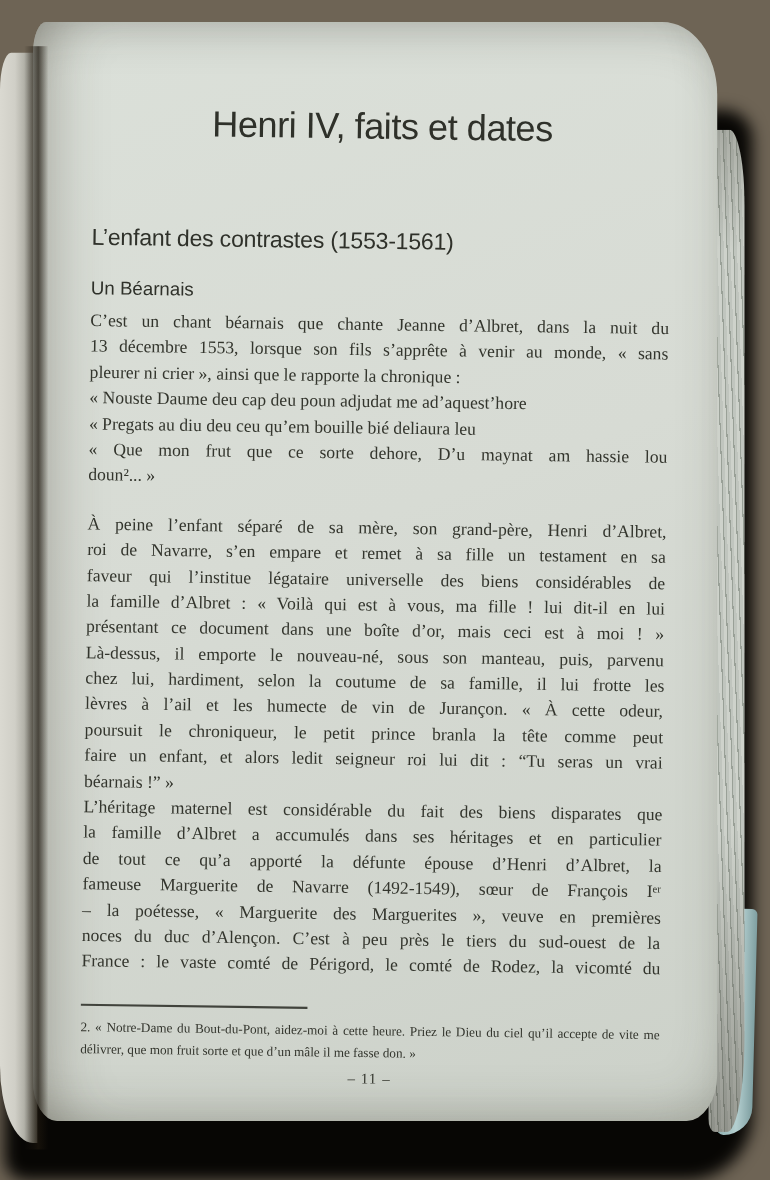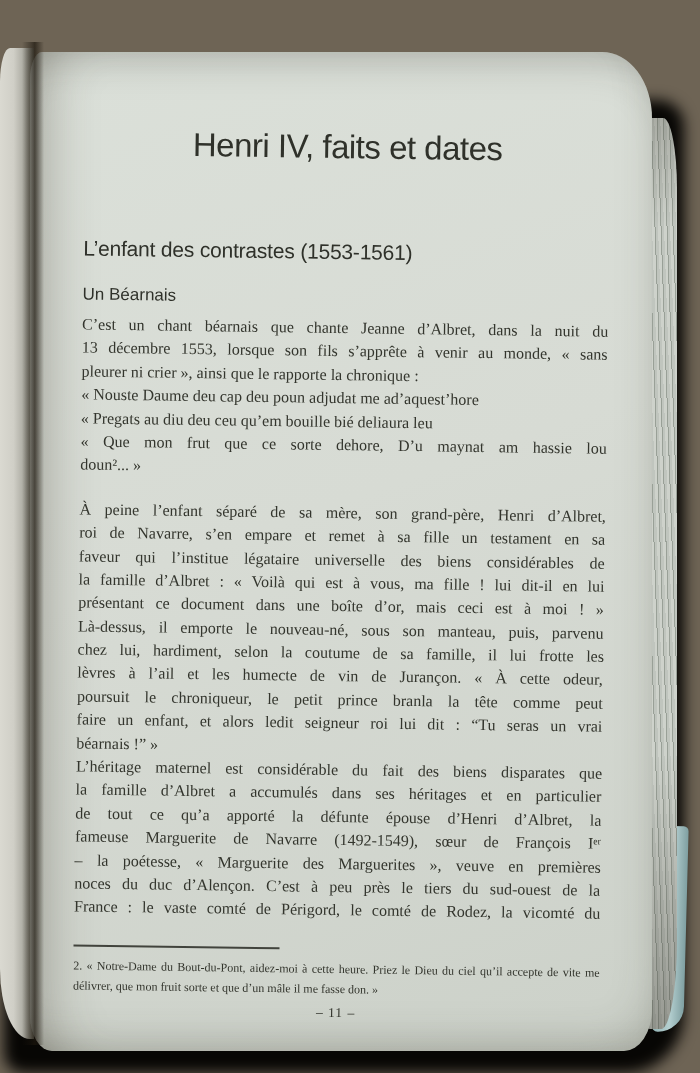--- a/index.html
+++ b/index.html
@@ -29,21 +29,21 @@
     border-radius:10px 0 0 30px / 34px 0 0 70px;}
 
   
   .page-edges{position:absolute;left:644px;top:118px;bottom:44px;width:33px;
     background:
       linear-gradient(180deg, rgba(60,58,48,0.25) 0%, rgba(60,58,48,0) 12%, rgba(60,58,48,0) 70%, rgba(50,48,40,0.35) 100%),
       repeating-linear-gradient(88deg,#ced2cb 0 2.5px,#99a097 2.5px 3.5px,#c0c5be 3.5px 6px);
     border-radius:6px 14px 16px 6px / 12px 70px 90px 12px;}
 
   
-  .page{position:absolute;left:30px;top:52px;width:622px;height:999px;z-index:5;
+  .page{position:absolute;left:30px;top:20px;width:622px;height:999px;z-index:5;
     background:linear-gradient(160deg,#dbe0d9 0%,#d7dbd4 46%,#ccd1c9 100%);
     border-radius:12px 50px 28px 22px / 28px 66px 42px 36px;
     box-shadow:
       inset 42px 0 55px -32px rgba(55,48,36,0.40),
       inset -16px -28px 46px -26px rgba(60,60,48,0.28),
       inset 0 34px 44px -32px rgba(40,40,32,0.25);}
 
   
   .gutter{position:absolute;left:22px;top:42px;bottom:28px;width:22px;z-index:6;pointer-events:none;
     background:linear-gradient(90deg, rgba(25,20,12,0) 0%, rgba(25,20,12,0.45) 40%, rgba(28,22,13,0.70) 58%, rgba(28,22,13,0) 100%);}

